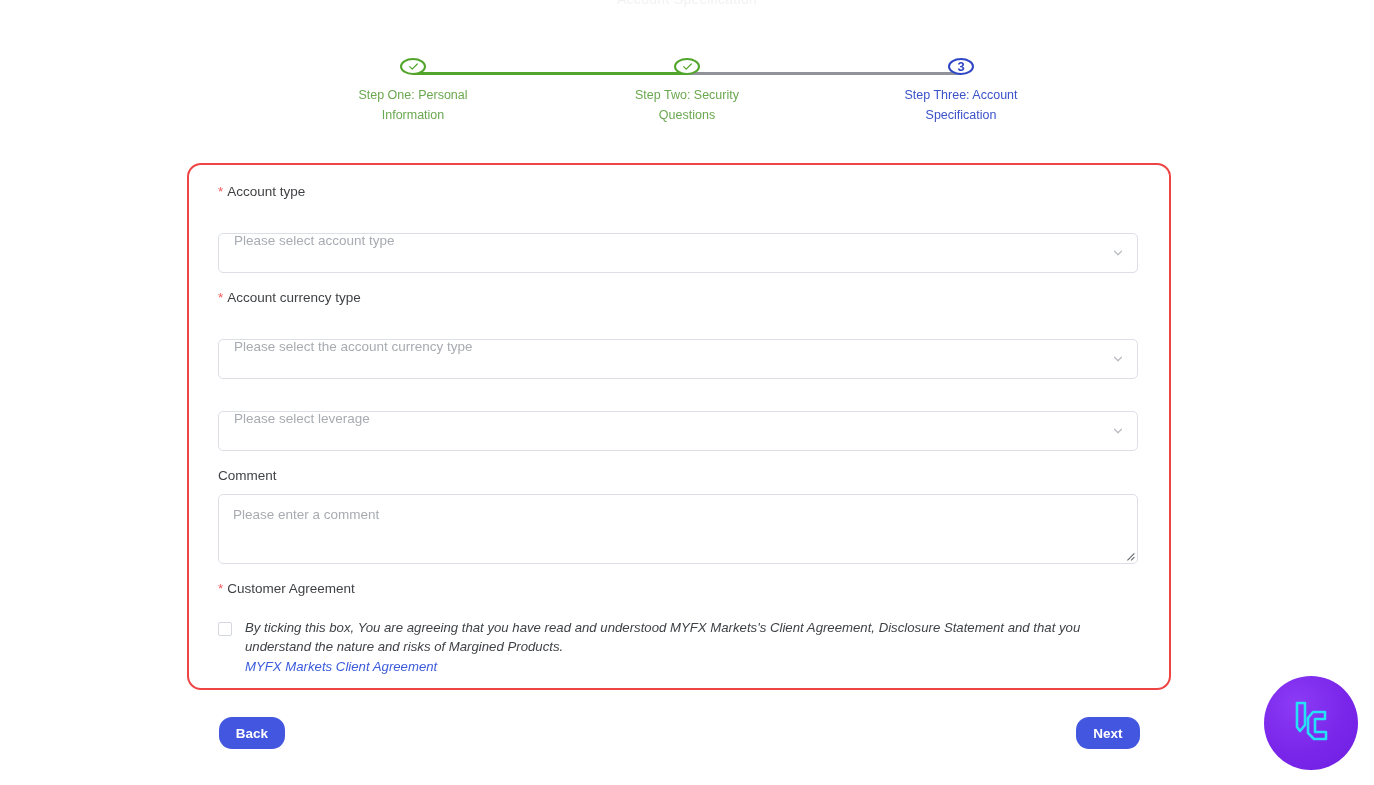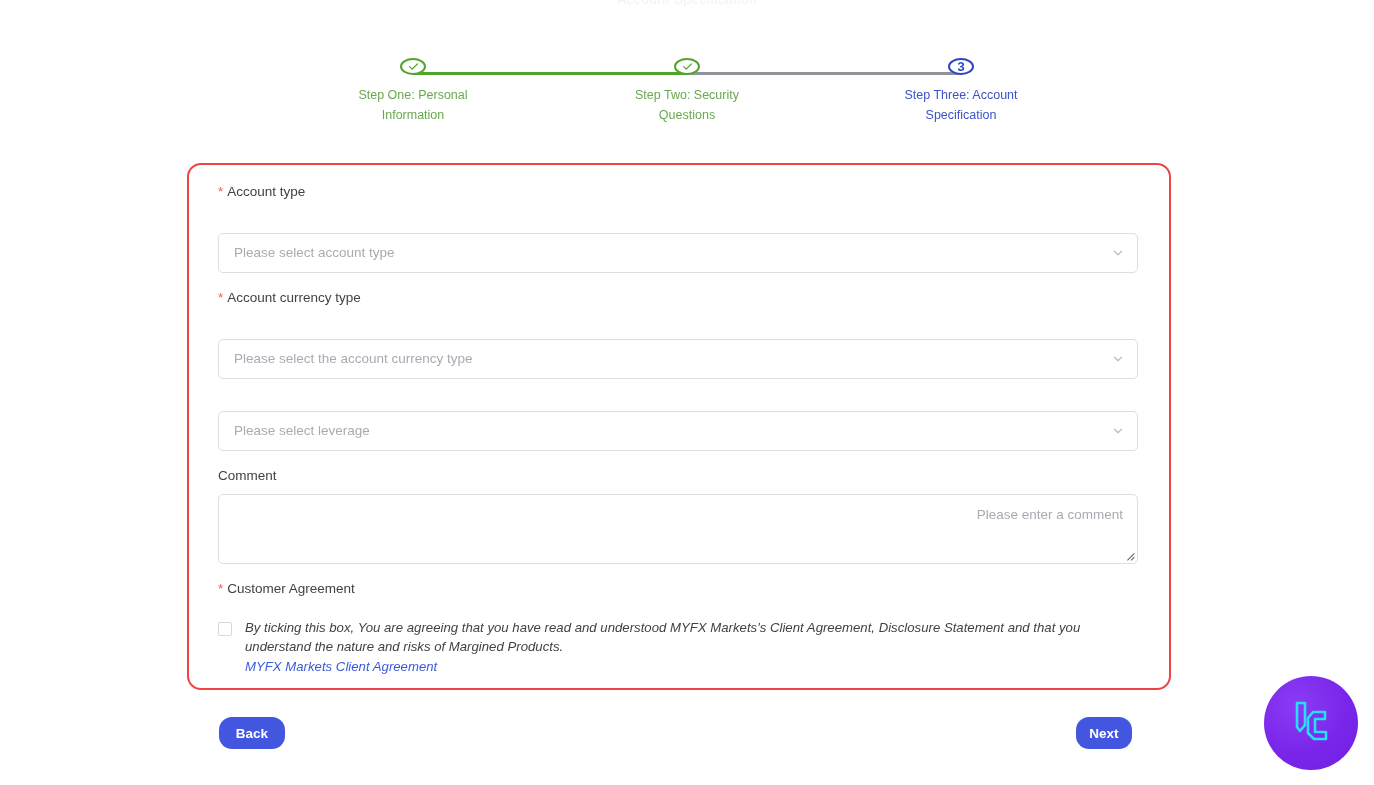--- a/index.html
+++ b/index.html
@@ -68,35 +68,34 @@
   .field { margin-bottom: 16px; }
   .field-label {
     font-size: 13.5px; color: #404245; line-height: 18px;
     margin-bottom: 9px; white-space: nowrap;
   }
   .req { color: #f25a5a; margin-right: 4px; font-size: 13.5px; }
 
   .select-box {
     position: relative; height: 40px; width: 920px;
     border: 1px solid #dcdfe6; border-radius: 5px; background: #fff;
-    display: flex; align-items: center; padding: 0 30px 0 15px; margin-top: 32px;
+    display: flex; padding: 0 30px 0 15px; margin-top: 32px;
   }
   .select-placeholder {
     font-size: 13.5px; color: #a8abb2; line-height: 1;
   }
   .chev {
     position: absolute; right: 12px; top: 50%; transform: translateY(-50%);
     width: 14px; height: 14px;
   }
 
   .textarea-box {
     position: relative; width: 920px; height: 70px;
     border: 1px solid #dcdfe6; border-radius: 5px; background: #fff;
     padding: 10px 14px;
-    text-align: right;
   }
   .textarea-placeholder { font-size: 13.5px; color: #a8abb2; line-height: 18px; }
   .resize-grip {
     position: absolute; right: 2px; bottom: 2px; width: 11px; height: 11px;
   }
 
   
   .agreement-row { display: flex; align-items: flex-start; margin-top: 20px; font-style: italic; }
   .checkbox {
     width: 14px; height: 14px; border: 1px solid #d4d7de; border-radius: 2px;
@@ -112,21 +111,21 @@
   }
 
   
   .btn {
     position: absolute; height: 32px; border-radius: 13px;
     background: #4356e0; color: #fff; font-size: 13.5px; font-weight: 700;
     display: flex; align-items: center; justify-content: center;
     border: none; cursor: pointer; font-family: "Liberation Sans", sans-serif;
   }
   .btn-back { left: 219px; top: 717px; width: 66px; }
-  .btn-next { left: 1076px; top: 717px; width: 56px; }
+  .btn-next { left: 1076px; top: 717px; width: 64px; }
 
   
   .fab {
     position: absolute; left: 1264px; top: 676px;
     width: 94px; height: 94px; border-radius: 50%;
     background: radial-gradient(circle at 35% 30%, #8b3bf5 0%, #7a26ea 55%, #6d1fe0 100%);
     display: flex; align-items: center; justify-content: center;
   }
 </style>
 </head>

